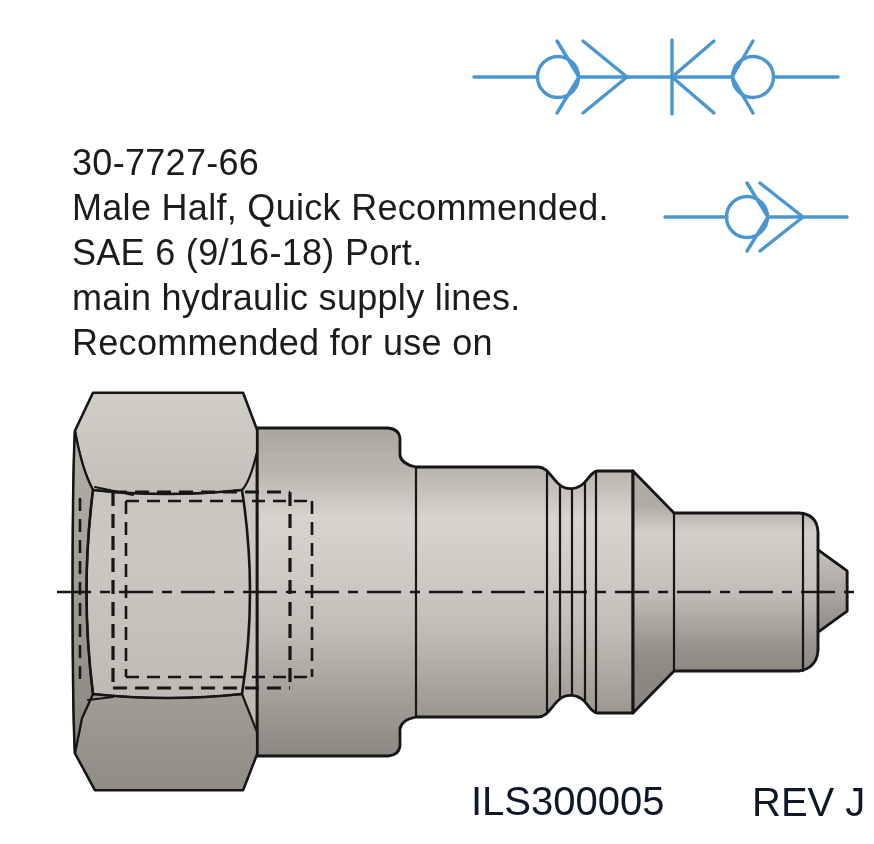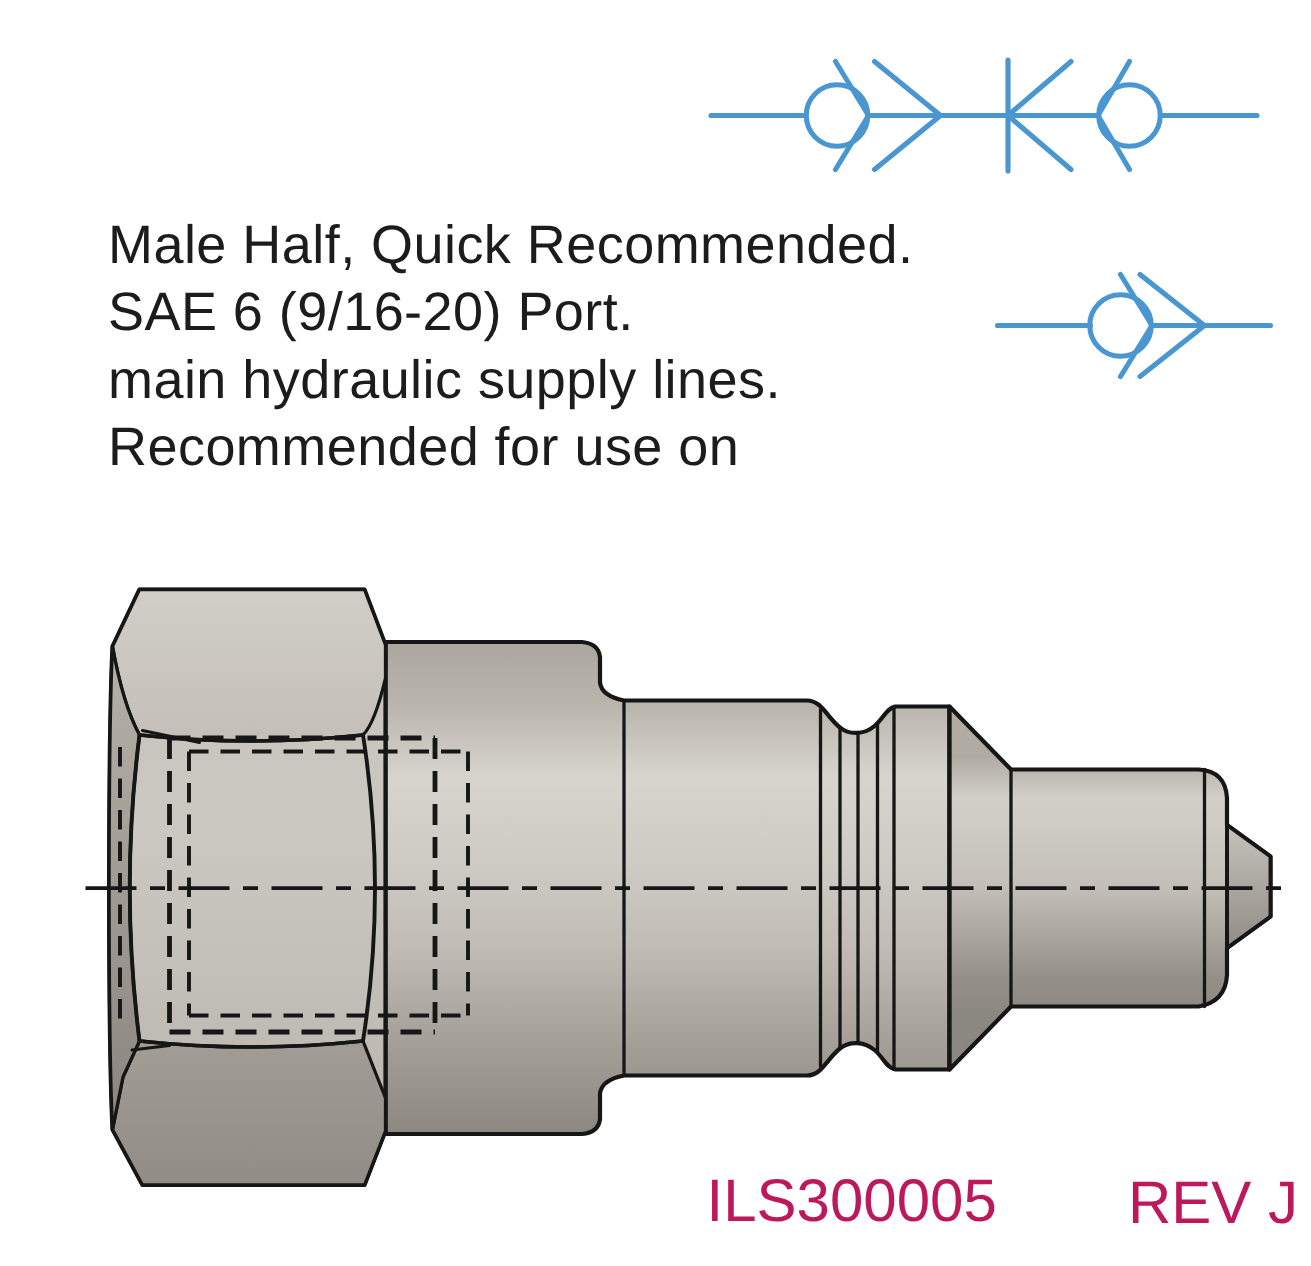--- a/index.html
+++ b/index.html
@@ -1,21 +1,21 @@
 <!DOCTYPE html>
 <html><head>
 <meta charset="utf-8">
 <style>
   html,body{margin:0;padding:0;background:#ffffff;}
   .page{position:relative;width:874px;height:844px;background:#ffffff;overflow:hidden;
         font-family:"Liberation Sans",sans-serif;}
   .artwork{position:absolute;left:0;top:0;}
   .part-info{position:absolute;left:72px;top:140px;font-size:36px;line-height:45px;
              color:#1c1c1c;letter-spacing:.3px;white-space:nowrap;}
-  .footer-text{position:absolute;color:#be185d;white-space:nowrap;font-size:40px;}
+  .footer-text{position:absolute;color:#0f172a;white-space:nowrap;font-size:40px;}
   .doc-number{left:471px;top:779px;}
   .revision{left:752px;top:780px;}
 </style>
 </head>
 <body>
 
 <div class="page">
 
   <svg class="artwork" width="874" height="844" viewBox="0 0 874 844">
     <defs>
@@ -139,22 +139,23 @@
           <line x1="312" y1="501" x2="312" y2="677"></line>
           <line x1="80" y1="498" x2="80" y2="684"></line>
         </g>
       </g>
 
       <line x1="57" y1="592" x2="858" y2="592" stroke="#161616" stroke-width="2.5" stroke-linecap="butt" stroke-dasharray="34 9 10 9"></line>
     </g>
   </svg>
 
   <div class="part-info">
+    <div>30-7727-66</div>
     <div>Male Half, Quick Recommended.</div>
-    <div>SAE 6 (9/16-20) Port.</div>
+    <div>SAE 6 (9/16-18) Port.</div>
     <div>main hydraulic supply lines.</div>
     <div>Recommended for use on</div>
   </div>
 
   <div class="footer-text doc-number">ILS300005</div>
   <div class="footer-text revision">REV J</div>
 
 </div>
 
 </body></html>

